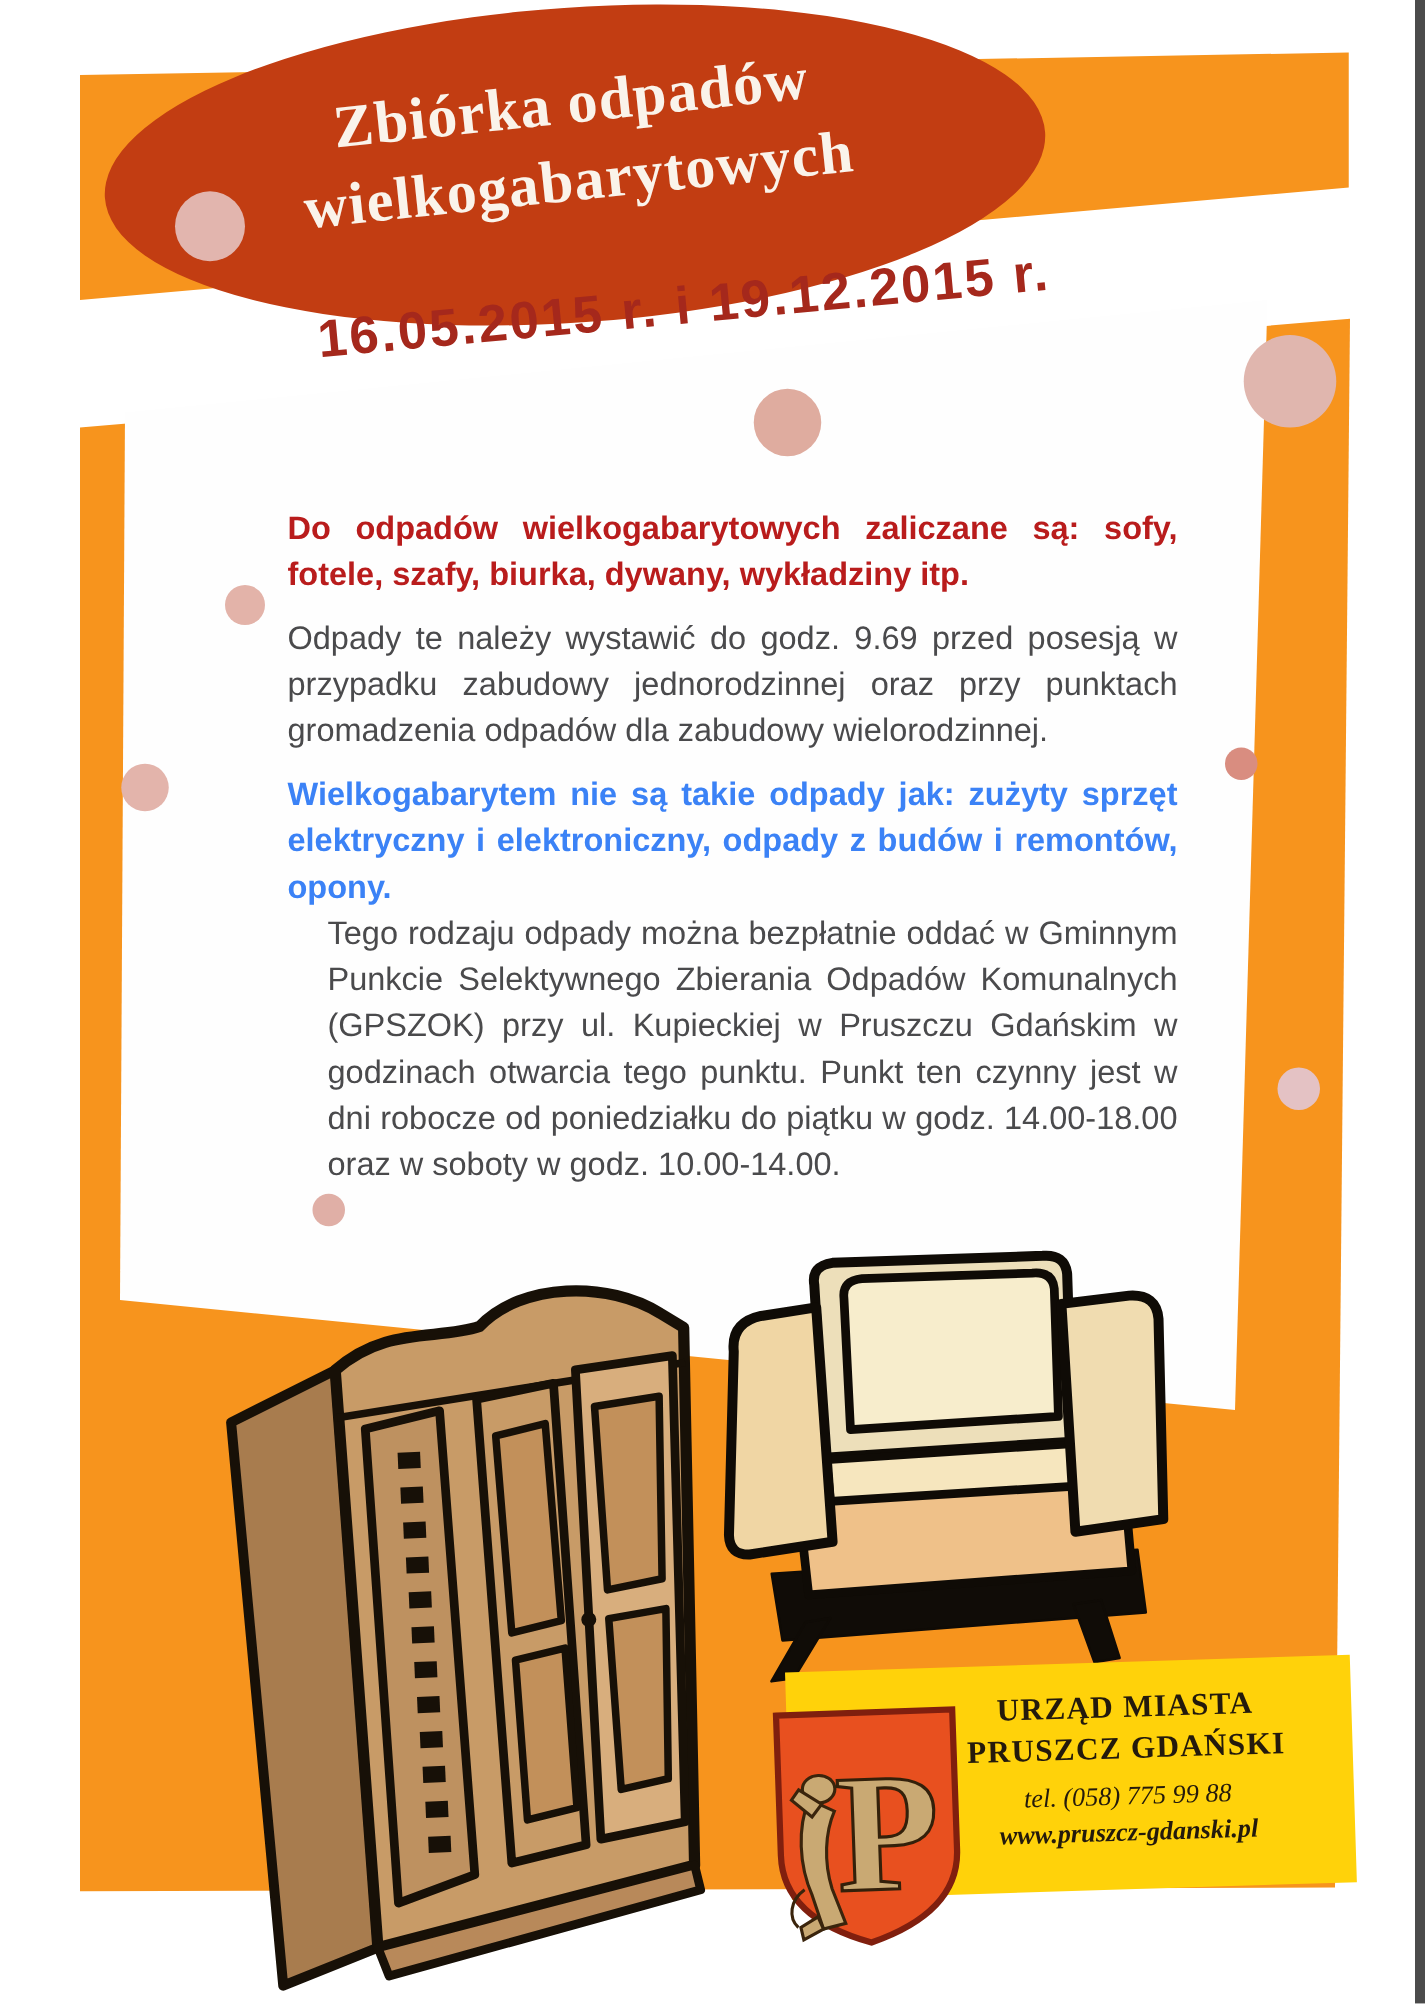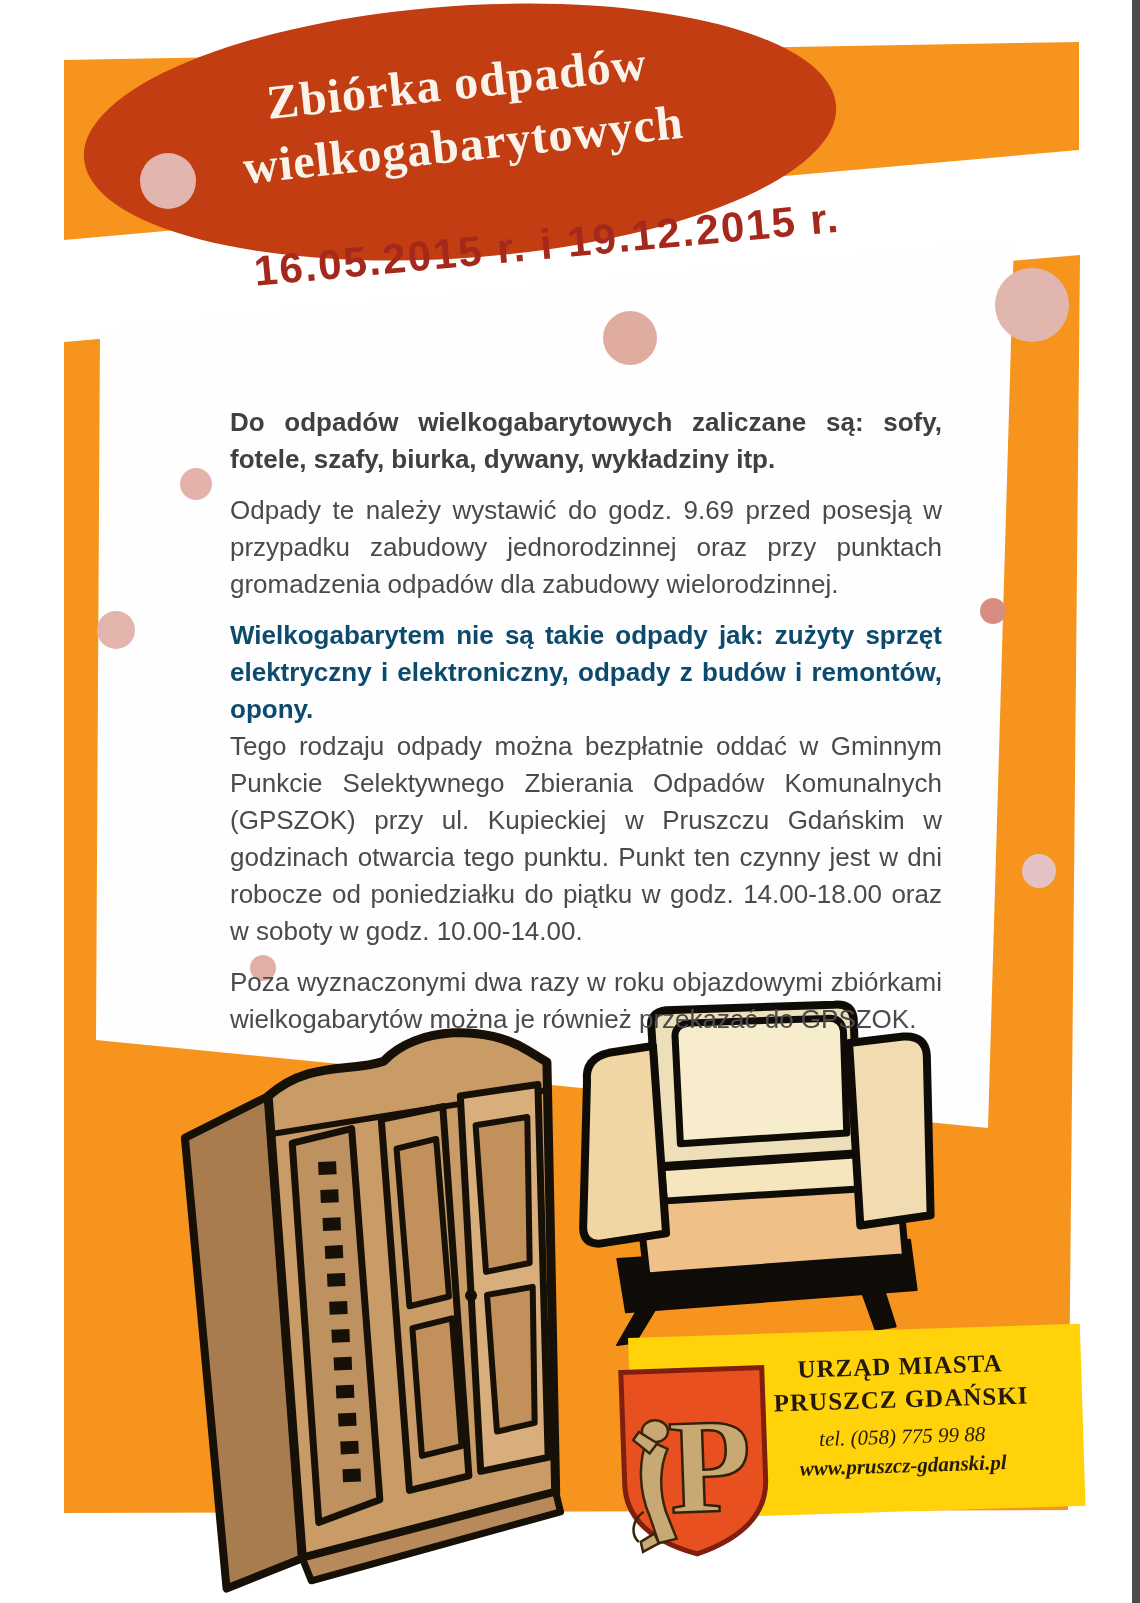--- a/index.html
+++ b/index.html
@@ -13,23 +13,23 @@
   .banner-title .bt1{display:block;font-size:48px;line-height:62px;}
   .banner-title .bt2{display:block;font-size:48px;line-height:62px;}
   
   .dates{position:absolute;left:252px;top:248px;transform:rotate(-5.3deg);
     transform-origin:left top;font-weight:bold;font-size:42px;letter-spacing:2px;
     color:#A5281C;white-space:nowrap;}
   
   .copy{position:absolute;left:230px;top:404px;width:712px;color:#4A4A4C;
     font-size:26px;line-height:37px;}
   .copy p{margin:0 0 14px 0;text-align:justify;}
-  .copy p.hl{color:#404040;font-weight:bold;}
-  .copy p.warn-p{color:#0c4a6e;font-weight:bold;margin-bottom:0;text-align-last:justify;}
-  .copy p.gpszok-p{margin-top:0;}
+  .copy p.hl{color:#b91c1c;font-weight:bold;}
+  .copy p.warn-p{color:#3b82f6;font-weight:bold;margin-bottom:0;text-align-last:justify;}
+  .copy p.gpszok-p{margin-top:0;margin-left:32px;}
   
   .footer-box{position:absolute;left:628px;top:1338px;width:452px;height:182px;
     background:#FFD20A;transform:rotate(-1.8deg);transform-origin:left top;}
   .footer-text{position:absolute;left:130px;right:40px;top:20px;text-align:center;
     color:#241A0C;font-family:"Liberation Serif",serif;}
   .footer-text .org{font-weight:bold;font-size:25px;line-height:33px;letter-spacing:1px;}
   .footer-text .phone{font-style:italic;font-size:21px;line-height:30px;margin-top:6px;}
   .footer-text .web{font-style:italic;font-weight:bold;font-size:21px;line-height:28px;}
   svg.crest{position:absolute;left:612px;top:1360px;width:165px;height:205px;
     transform:rotate(-2deg);}
@@ -109,21 +109,20 @@
     <span class="bt2">wielkogabarytowych</span>
   </div>
 
   <div class="dates">16.05.2015 r. i 19.12.2015 r.</div>
 
   <div class="copy">
     <p class="hl">Do odpadów wielkogabarytowych zaliczane są: sofy, fotele, szafy, biurka, dywany, wykładziny itp.</p>
     <p>Odpady te należy wystawić do godz. 9.69 przed posesją w przypadku zabudowy jednorodzinnej oraz przy punktach gromadzenia odpadów dla zabudowy wielorodzinnej.</p>
     <p class="warn-p">Wielkogabarytem nie są takie odpady jak: zużyty sprzęt elektryczny i elektroniczny, odpady z budów i remontów, opony.</p>
     <p class="gpszok-p">Tego rodzaju odpady można bezpłatnie oddać w Gminnym Punkcie Selektywnego Zbierania Odpadów Komunalnych (GPSZOK) przy ul. Kupieckiej w Pruszczu Gdańskim w godzinach otwarcia tego punktu. Punkt ten czynny jest w dni robocze od poniedziałku do piątku w godz. 14.00-18.00 oraz w soboty w godz. 10.00-14.00.</p>
-    <p>Poza wyznaczonymi dwa razy w roku objazdowymi zbiórkami wielkogabarytów można je również przekazać do GPSZOK.</p>
   </div>
 
   <div class="footer-box">
     <div class="footer-text">
       <div class="org">URZĄD MIASTA</div>
       <div class="org">PRUSZCZ GDAŃSKI</div>
       <div class="phone">tel. (058) 775 99 88</div>
       <div class="web">www.pruszcz-gdanski.pl</div>
     </div>
   </div>

